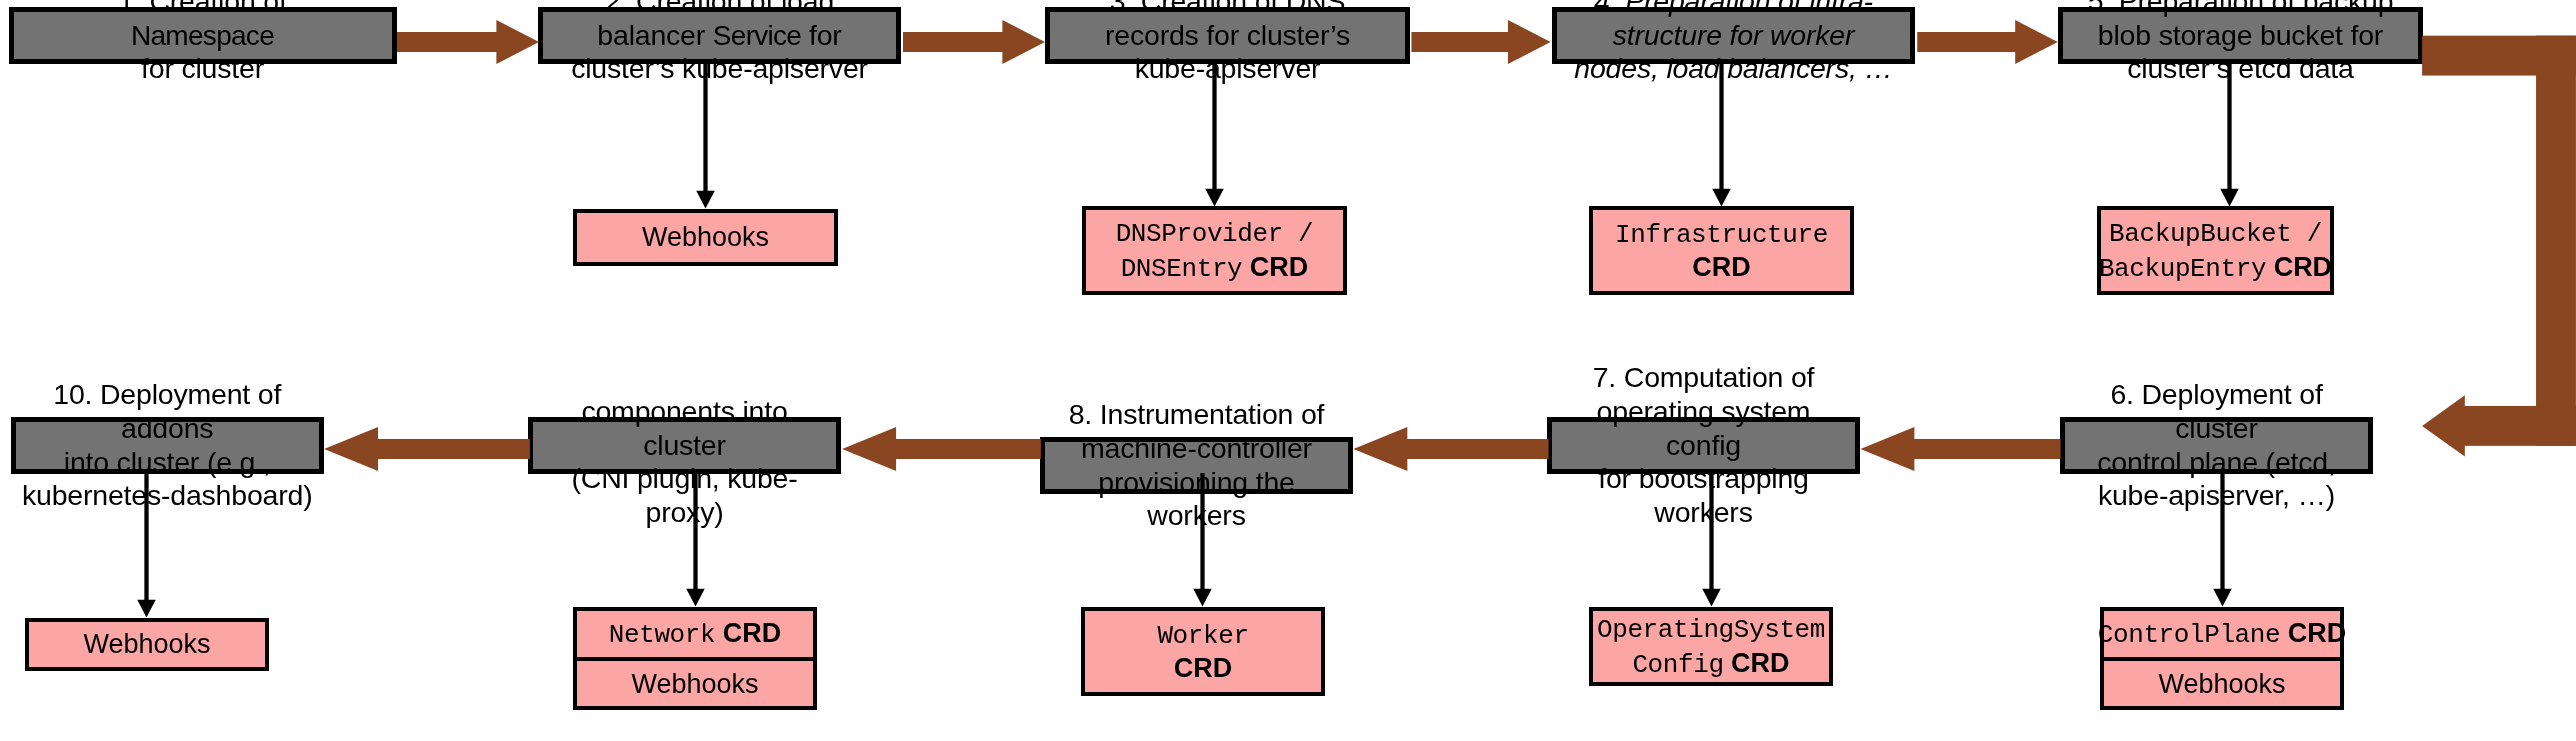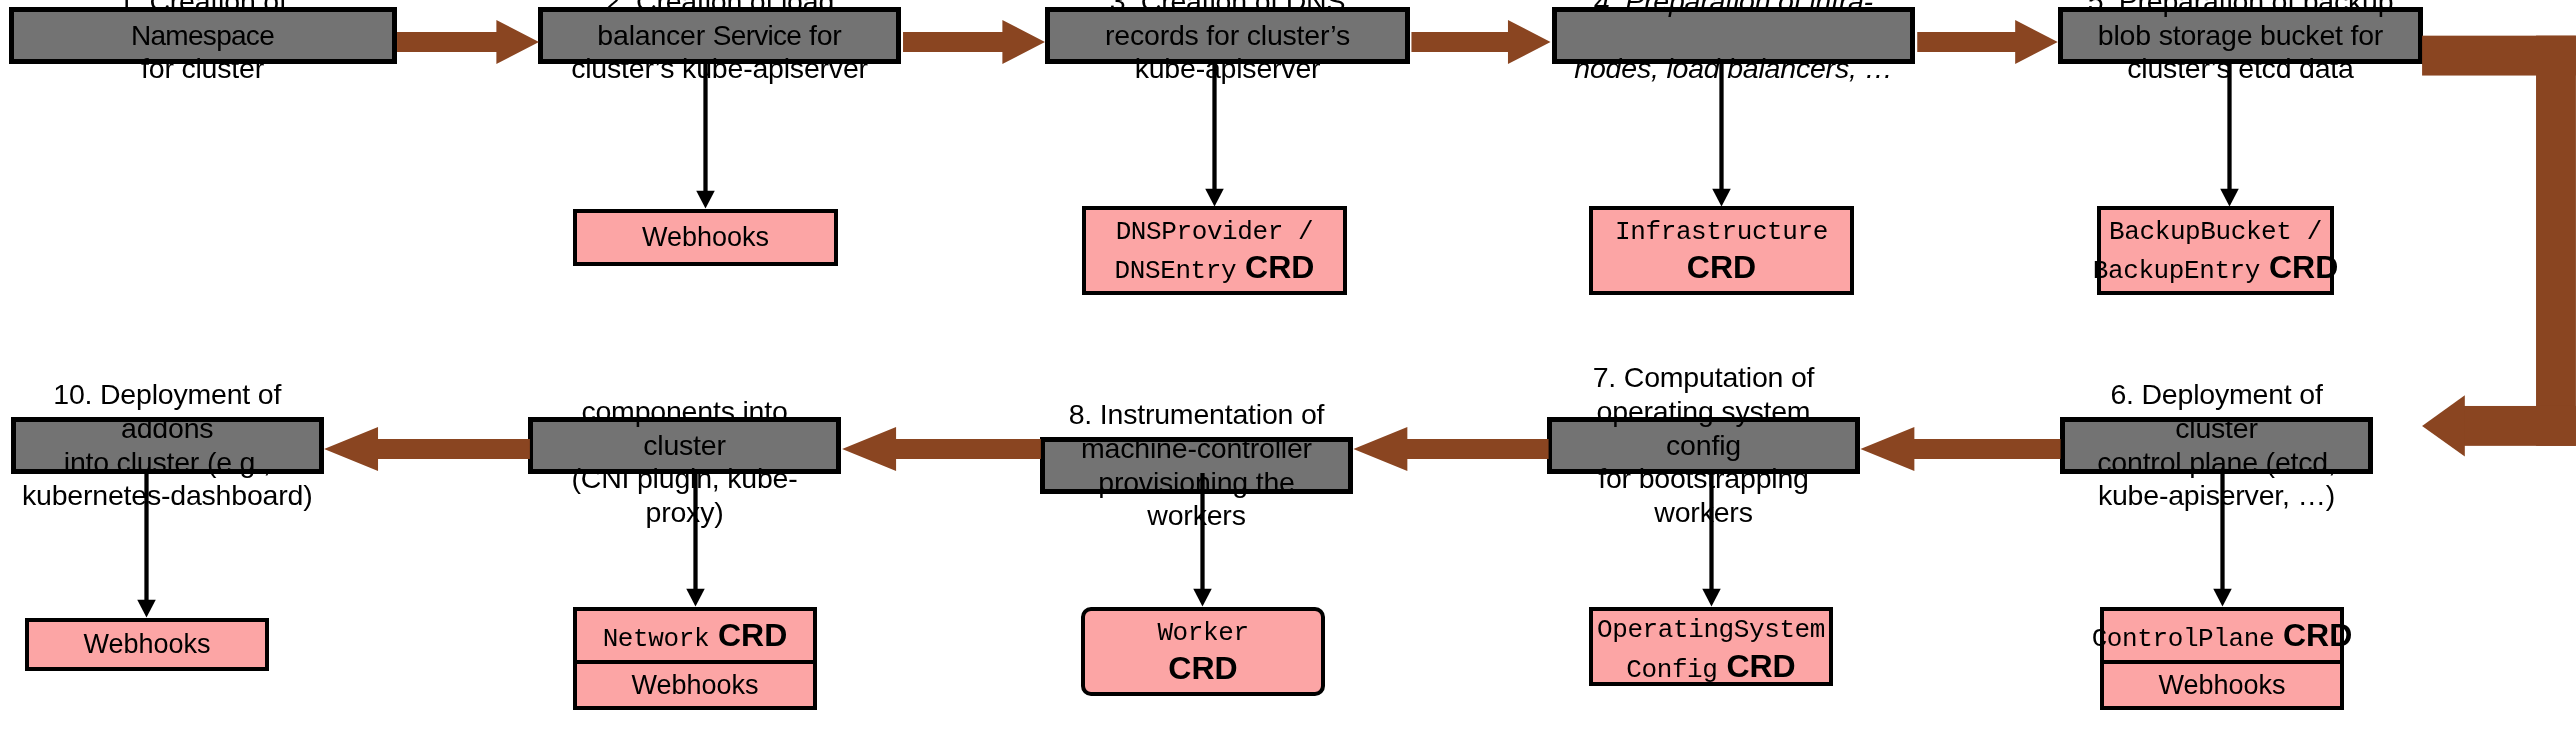--- a/index.html
+++ b/index.html
@@ -69,21 +69,21 @@
     color: #000000;
   }
   .sub-text .mono {
     font-family: "Liberation Mono", monospace;
     font-size: 26px;
     letter-spacing: -0.4px;
   }
   .sub-text .crd {
     font-family: "Liberation Sans", sans-serif;
     font-weight: bold;
-    font-size: 32px;
+    font-size: 27px;
   }
   
   .thin-arrow {
     position: absolute;
   }
   
   .block-arrow {
     position: absolute;
   }
   .elbow-arrow {
@@ -101,21 +101,21 @@
 
   <div class="step-box" style="left:538px; top:7.1px; width:363px; height:57px;">
     <div class="step-text"><span>2. Creation of load</span><br><span>balancer </span><span class="mono">Service</span><span> for</span><br><span>cluster’s kube-apiserver</span></div>
   </div>
 
   <div class="step-box" style="left:1045px; top:7.1px; width:365px; height:57px;">
     <div class="step-text"><span>3. Creation of DNS</span><br><span>records for cluster’s</span><br><span>kube-apiserver</span></div>
   </div>
 
   <div class="step-box" style="left:1552px; top:7.1px; width:363px; height:57px;font-style:italic;">
-    <div class="step-text"><span>4. Preparation of infra-</span><br><br><span>nodes, load balancers, …</span></div>
+    <div class="step-text"><span>4. Preparation of infra-</span><br><span>structure for worker</span><br><span>nodes, load balancers, …</span></div>
   </div>
 
   <div class="step-box" style="left:2058px; top:7.1px; width:365px; height:57px;">
     <div class="step-text"><span>5. Preparation of backup</span><br><span>blob storage bucket for</span><br><span>cluster’s etcd data</span></div>
   </div>
 
   <div class="step-box" style="left:10.7px; top:417px; width:313px; height:57px;">
     <div class="step-text"><span>10. Deployment of addons</span><br><span>into cluster (e.g.,</span><br><span>kubernetes-dashboard)</span></div>
   </div>
 
@@ -178,21 +178,21 @@
     <div class="sub-cell">
       <div class="sub-text">
         <span class="mono">Network</span><span class="crd">&nbsp;CRD</span>
       </div>
     </div>
     <div class="sub-cell">
       <div class="sub-text"><span>Webhooks</span></div>
     </div>
   </div>
 
-  <div class="sub-box" style="left:1081px; top:607px; width:244px; height:89px;border-radius:10px;">
+  <div class="sub-box" style="left:1081px; top:607px; width:244px; height:89px;">
     <div class="sub-cell">
       <div class="sub-text">
         <span class="mono">Worker</span><br>
         <span class="crd">CRD</span>
       </div>
     </div>
   </div>
 
   <div class="sub-box" style="left:1589px; top:607px; width:244px; height:79px;">
     <div class="sub-cell">

